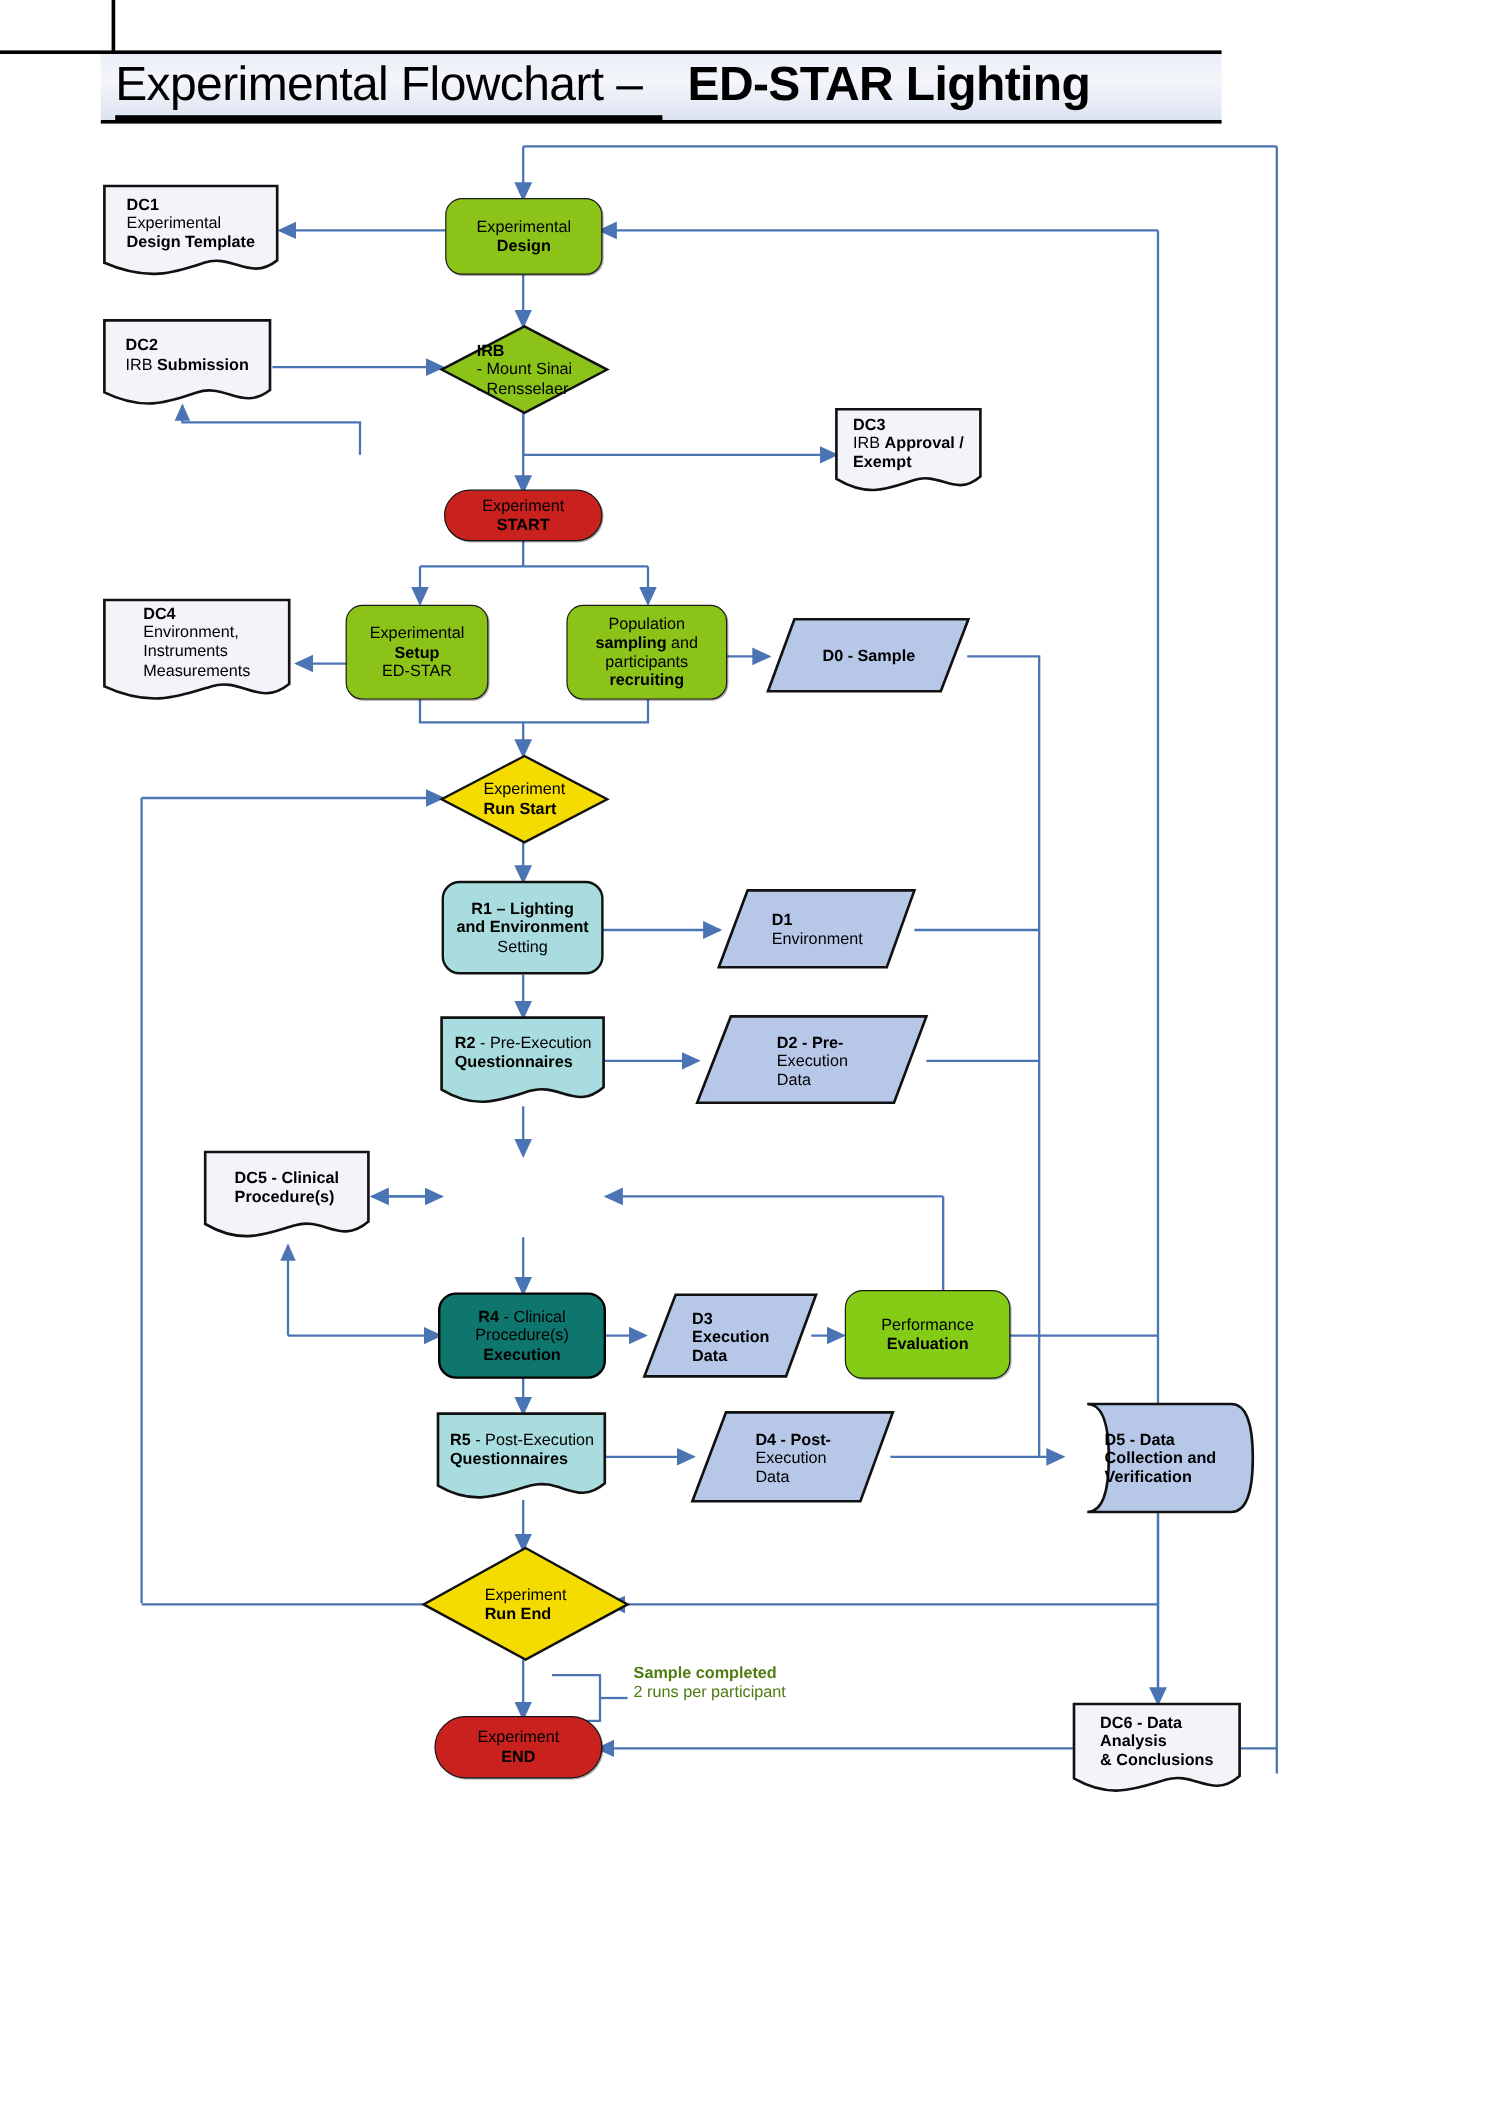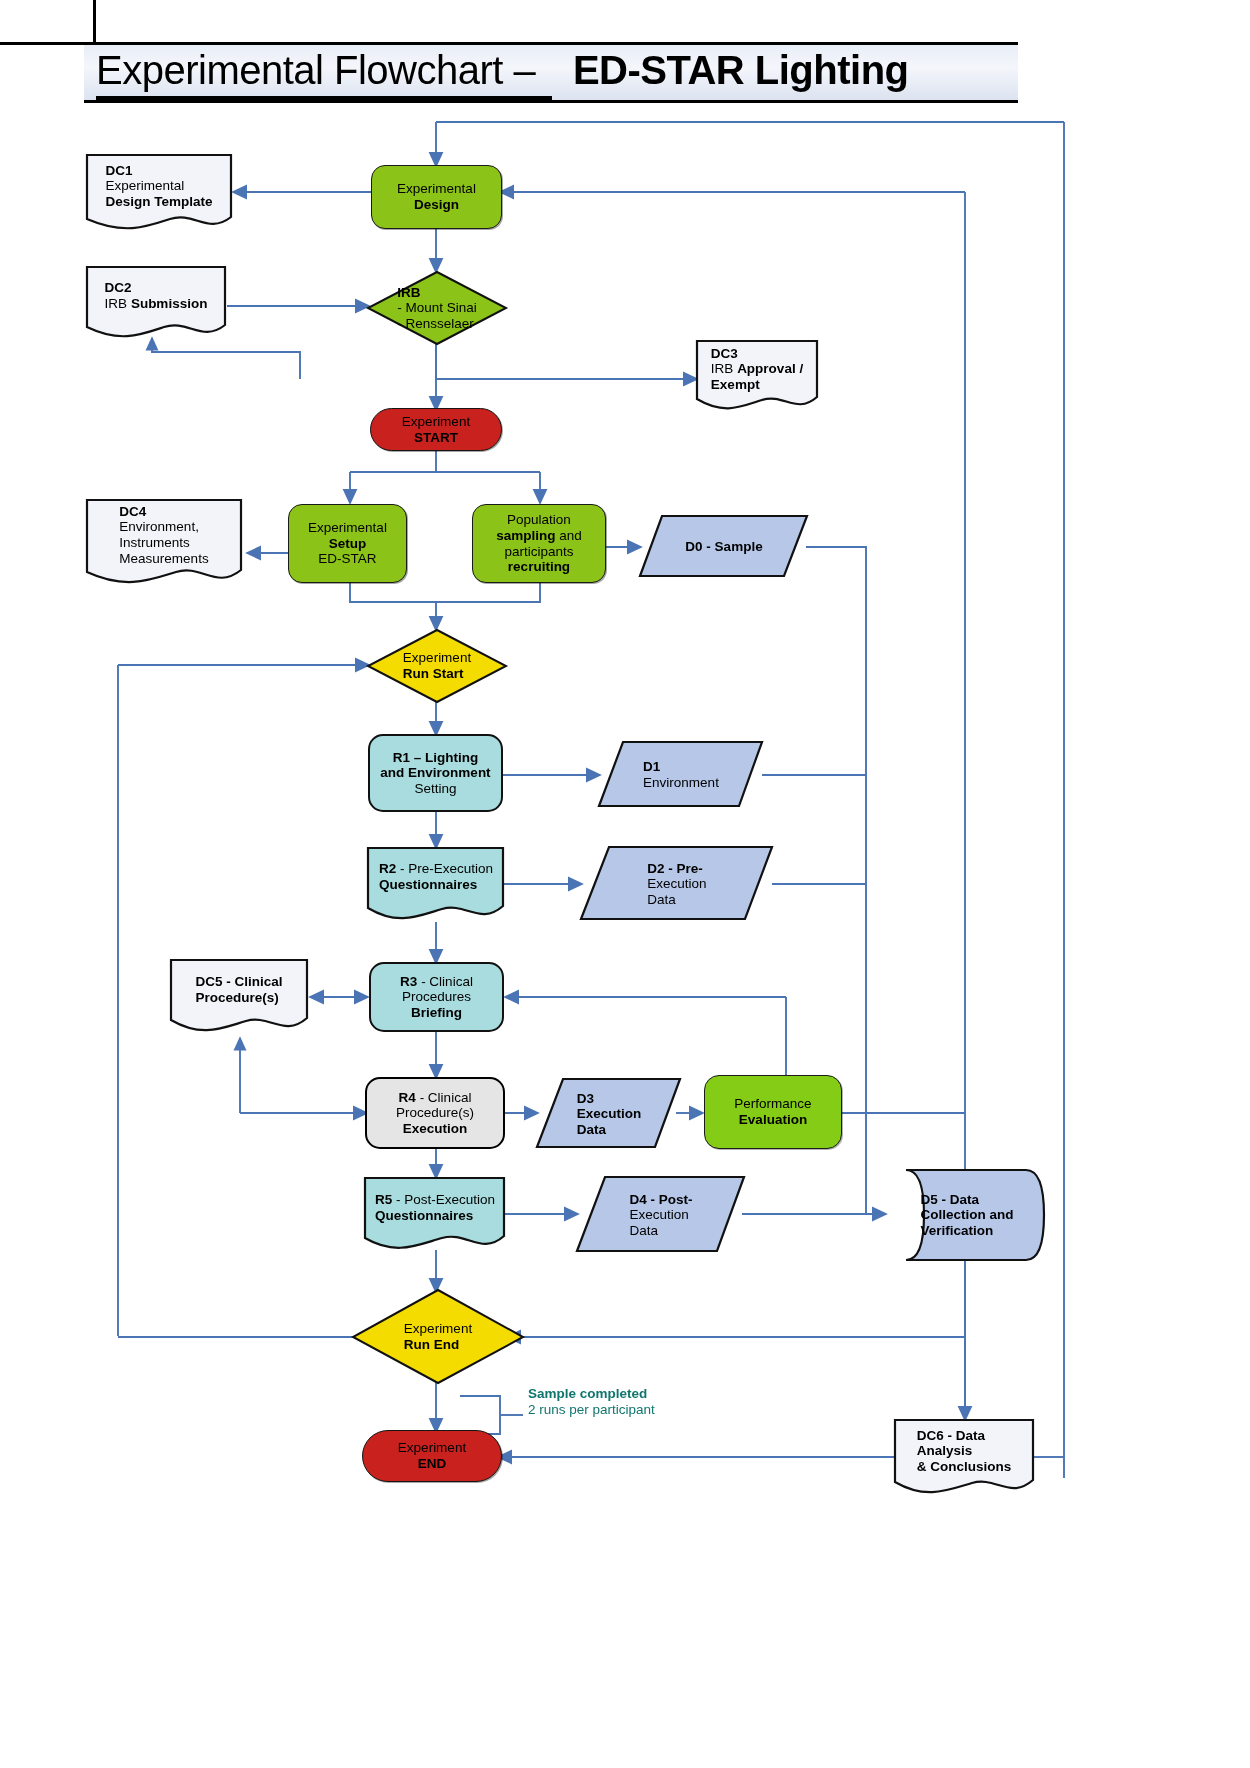--- a/index.html
+++ b/index.html
@@ -58,40 +58,40 @@
     border-radius:26px;
     box-shadow:1px 1px 0 rgba(0,0,0,.35);
   }
   
   .teal{
     background:#A8DCDE;
     border:2px solid #111;
   }
   
   .whitebox{
-    background:#e5e5e5;
+    background:#0f766e;
     border:2.6px solid #000;
   }
   
   .palebox{
     background:#84cc16;
     border:1.8px solid #1b1b1b;
     box-shadow:1px 1px 0 rgba(0,0,0,.3);
   }
   
   .shape{position:absolute;z-index:4;}
   .shape svg{display:block;overflow:visible;}
   .lbl{
     position:absolute;
     display:flex;align-items:center;justify-content:center;
     text-align:left;font-size:13.5px;line-height:1.16;color:#000;
     z-index:6;pointer-events:none;
   }
   .note{
-    position:absolute;z-index:6;font-size:13.5px;line-height:1.22;color:#0f766e;
+    position:absolute;z-index:6;font-size:13.5px;line-height:1.22;color:#4d7c0f;
     text-align:left;
   }
 </style>
 </head>
 <body>
 
 <div id="page">
 
   <div id="title-rule-v"></div>
   <div id="title-rule-h"></div>
@@ -350,25 +350,20 @@
     <svg width="196" height="78" viewBox="0 0 196 78">
       <path d="M30,2 L193,2 L166,74 L2,74 Z" fill="#B6C7E8" stroke="#111" stroke-width="2.2"></path>
     </svg>
   </div>
   <div class="lbl" style="left:579px;top:845px;width:196px;height:78px;">
     <div><span class="b">D2 - Pre-</span><br>
     <span>Execution</span><br>
     <span>Data</span></div>
   </div>
 
-  <div class="node teal" style="left:369px;top:962px;width:135px;height:70px;">
-    <div class="tx"><span class="b">R3</span><span> - Clinical</span><br>
-    <span>Procedures</span><br>
-    <span class="b">Briefing</span></div>
-  </div>
 
   <div class="node whitebox" style="left:365px;top:1077px;width:140px;height:72px;">
     <div class="tx"><span class="b">R4</span><span> - Clinical</span><br>
     <span>Procedure(s)</span><br>
     <span class="b">Execution</span></div>
   </div>
 
   <div class="shape" style="left:535px;top:1077px;">
     <svg width="148" height="74" viewBox="0 0 148 74">
       <path d="M28,2 L145,2 L120,70 L2,70 Z" fill="#B6C7E8" stroke="#111" stroke-width="2.2"></path>

